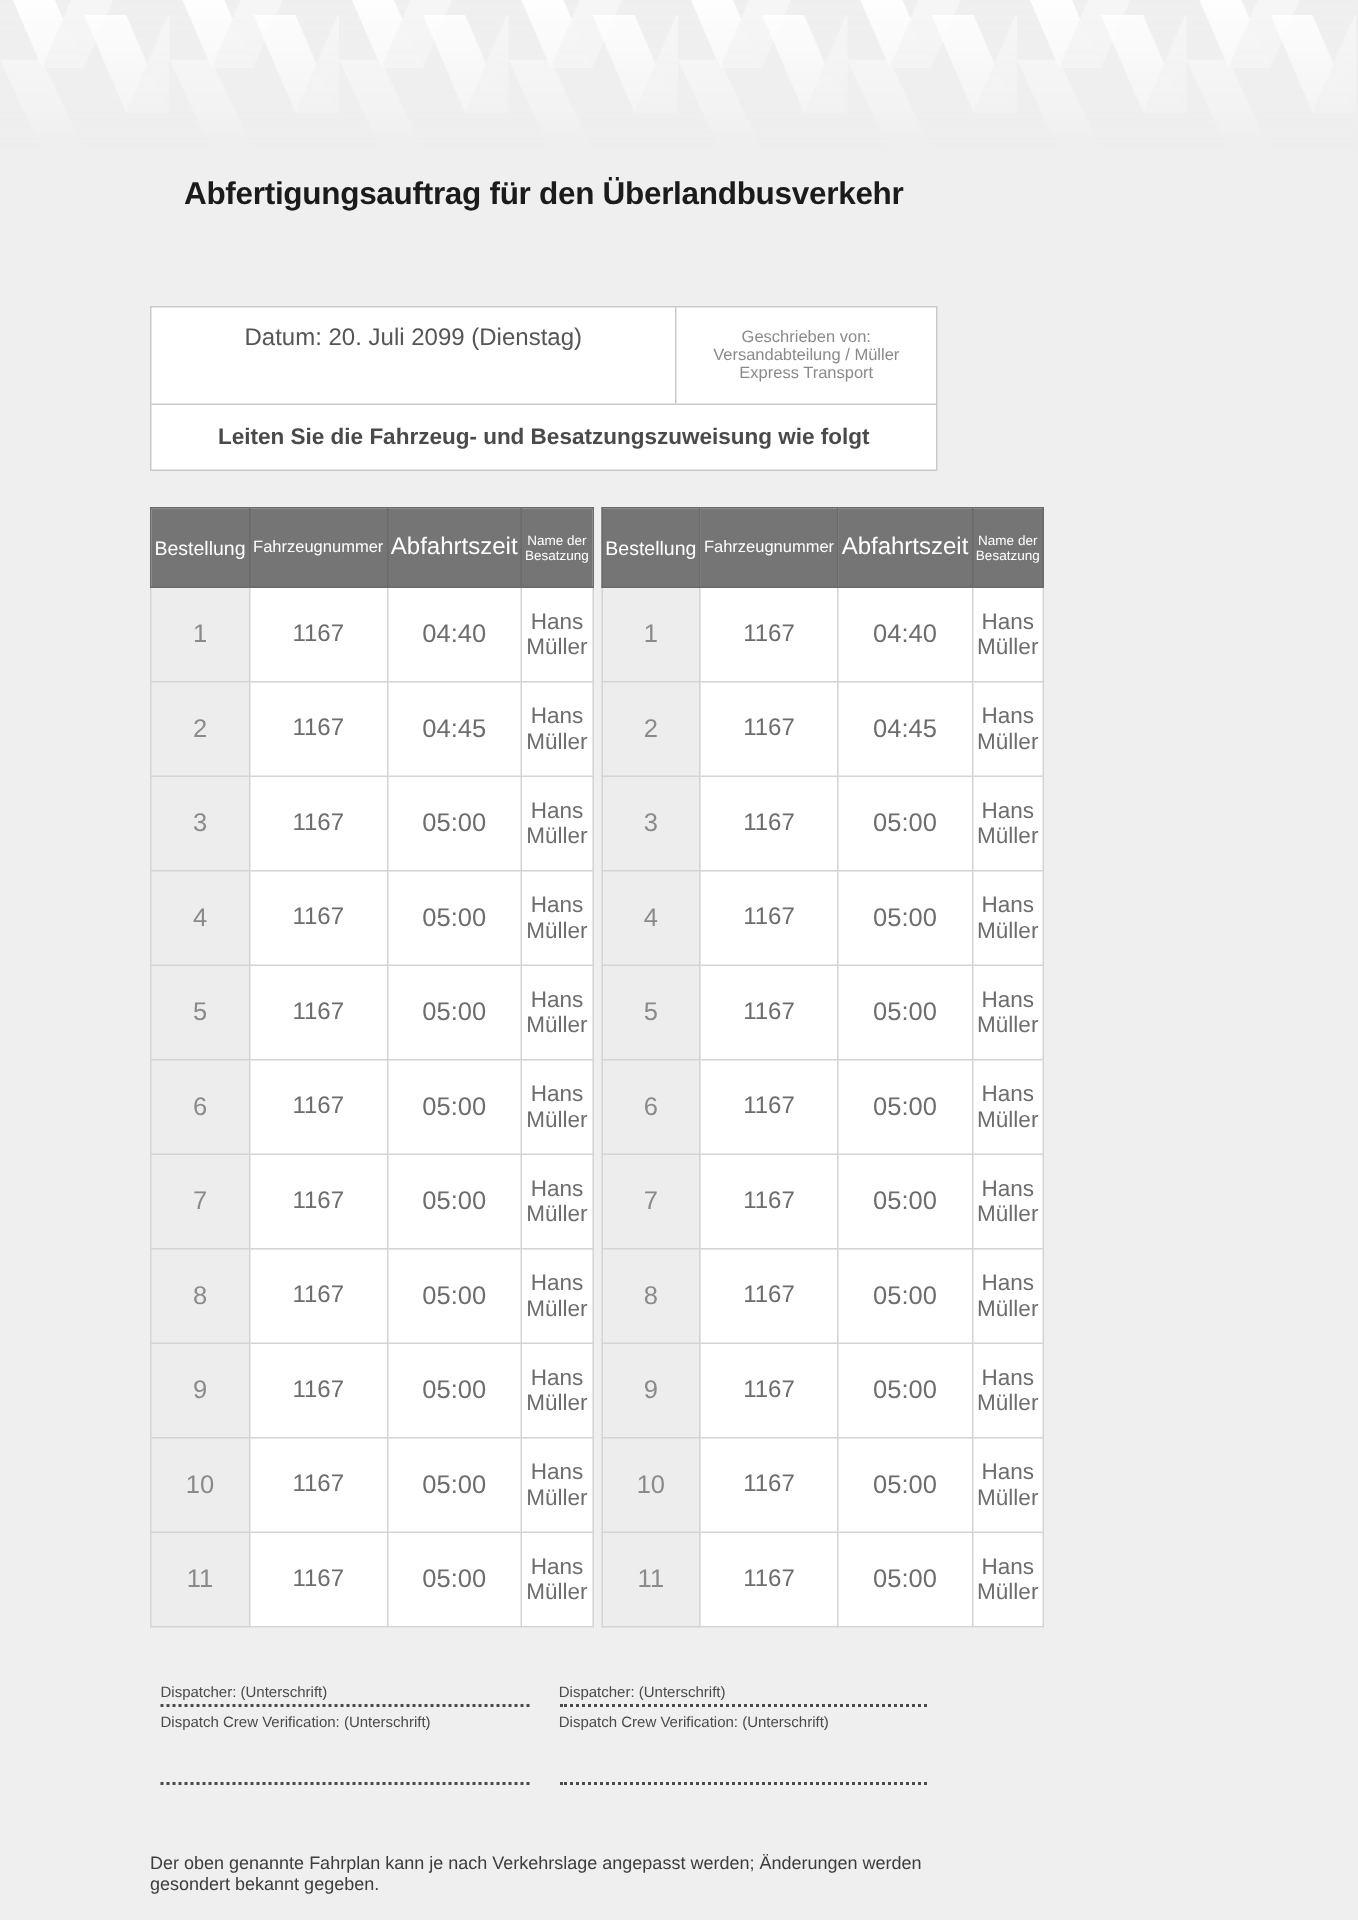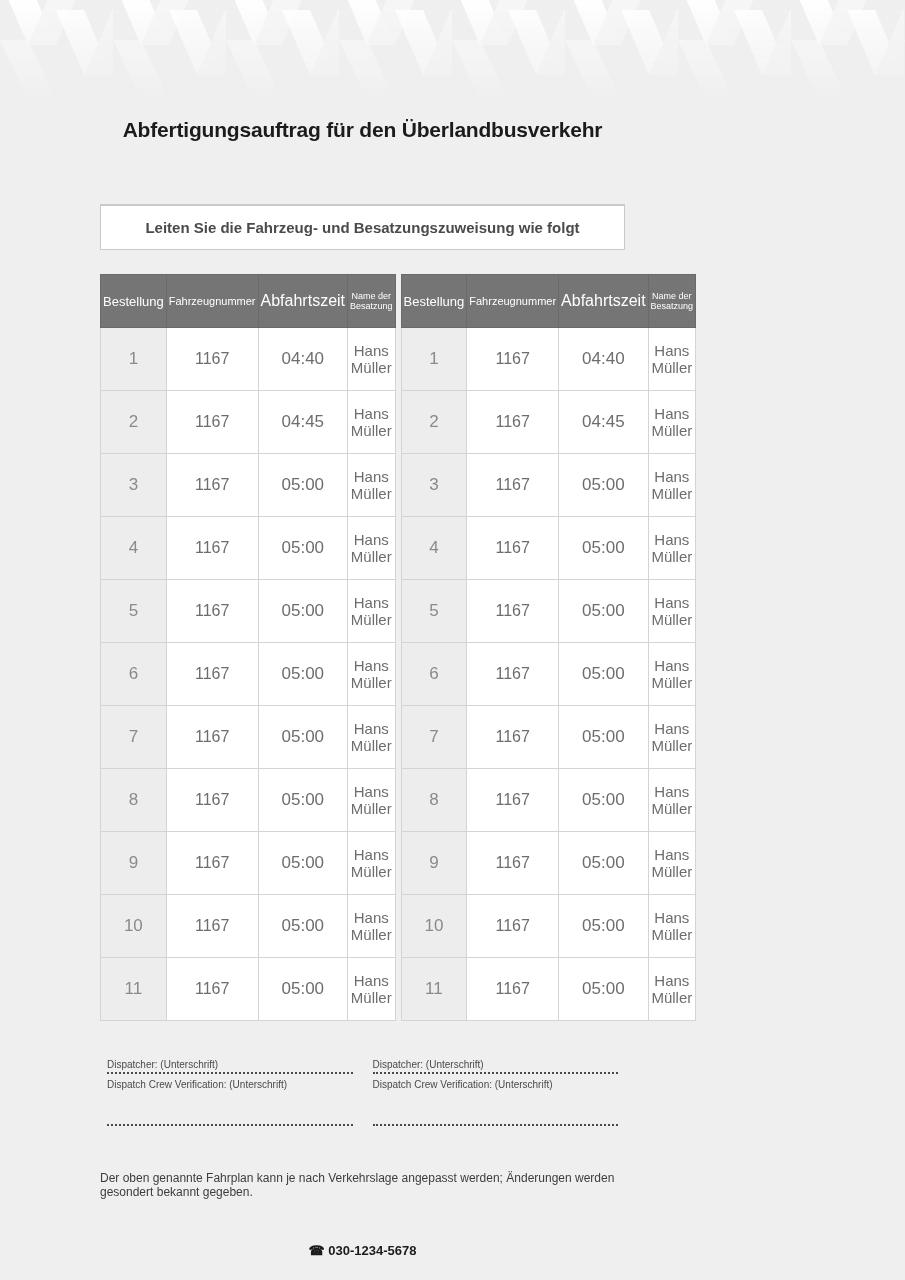--- a/index.html
+++ b/index.html
@@ -191,20 +191,22 @@
     <rect width="905" height="100" fill="url(#chevTop)" mask="url(#maskTop)"></rect>
   </svg>
 </div>
 
 <div class="page">
 
   <h1 class="doc-title">Abfertigungsauftrag für den Überlandbusverkehr</h1>
 
   <div class="info-box">
     <div class="info-row-top">
+      <div class="info-date">Datum: 20. Juli 2099 (Dienstag)</div>
+      <div class="info-writer">Geschrieben von: Versandabteilung / Müller Express Transport</div>
     </div>
     <div class="info-row-bottom">Leiten Sie die Fahrzeug- und Besatzungszuweisung wie folgt</div>
   </div>
 
   <div class="tables-wrap">
 
     <table class="sched-table">
       <thead>
         <tr>
           <th class="h-order">Bestellung</th>

